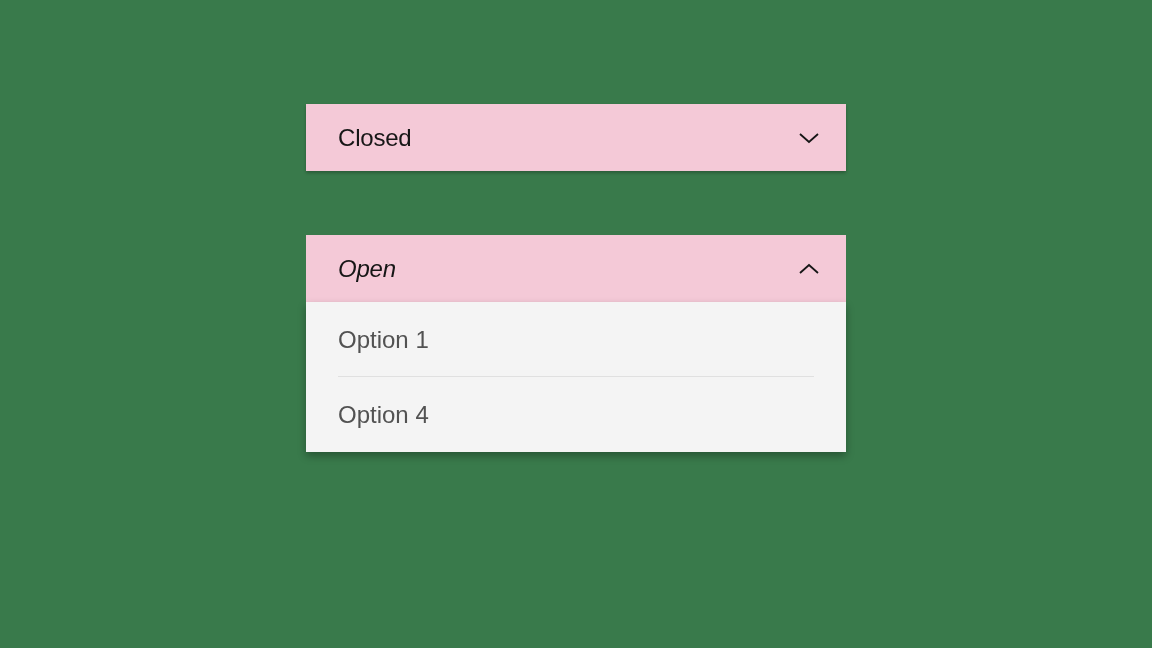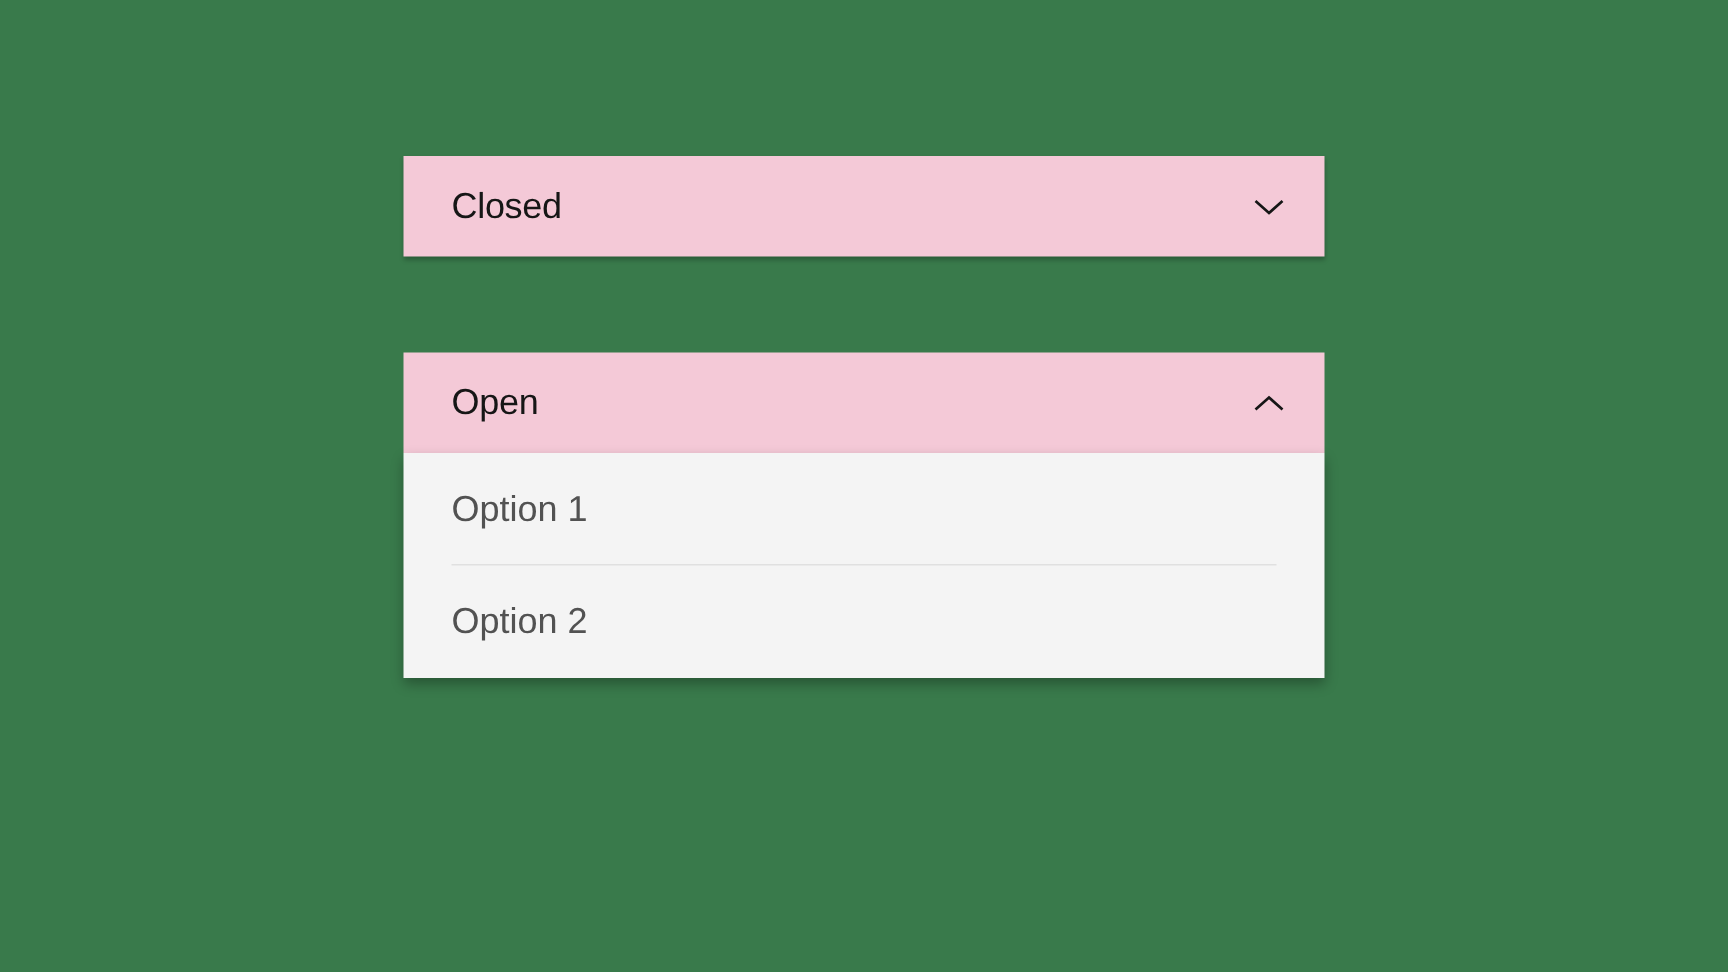--- a/index.html
+++ b/index.html
@@ -11,35 +11,36 @@
       width: 1152px;
       height: 648px;
       background-color: #397a4b;
       font-family: -apple-system, BlinkMacSystemFont, "Segoe UI", "Helvetica Neue", Arial, sans-serif;
       display: flex;
       flex-direction: column;
       align-items: center;
       padding-top: 104px;
     }
     .dropdown {
-      width: 614px;
+      width: 540px;
       margin-bottom: 64px;
     }
     .dropdown-header {
       background-color: #f4c9d7;
       height: 67px;
       display: flex;
       align-items: center;
       justify-content: space-between;
       padding: 0 26px 0 32px;
       cursor: pointer;
       box-shadow: 0 2px 3px rgba(0,0,0,0.25);
     }
     .dropdown-open .dropdown-header {
       box-shadow: none;
+      font-style: italic;
     }
     .dropdown-label {
       font-size: 24px;
       color: #161616;
       font-weight: 400;
       letter-spacing: -0.2px;
     }
     .chevron {
       width: 22px;
       height: 22px;
@@ -96,16 +97,16 @@
       <svg viewBox="0 0 22 14" fill="none" stroke="#161616" stroke-width="1.8">
         <polyline points="2,11 11,3 20,11"></polyline>
       </svg>
     </span>
   </div>
   <div class="dropdown-menu">
     <div class="dropdown-option">
       <span>Option 1</span>
     </div>
     <div class="dropdown-option">
-      <span>Option 2</span>
+      <span>Option 4</span>
     </div>
   </div>
 </div>
 
 </body></html>

